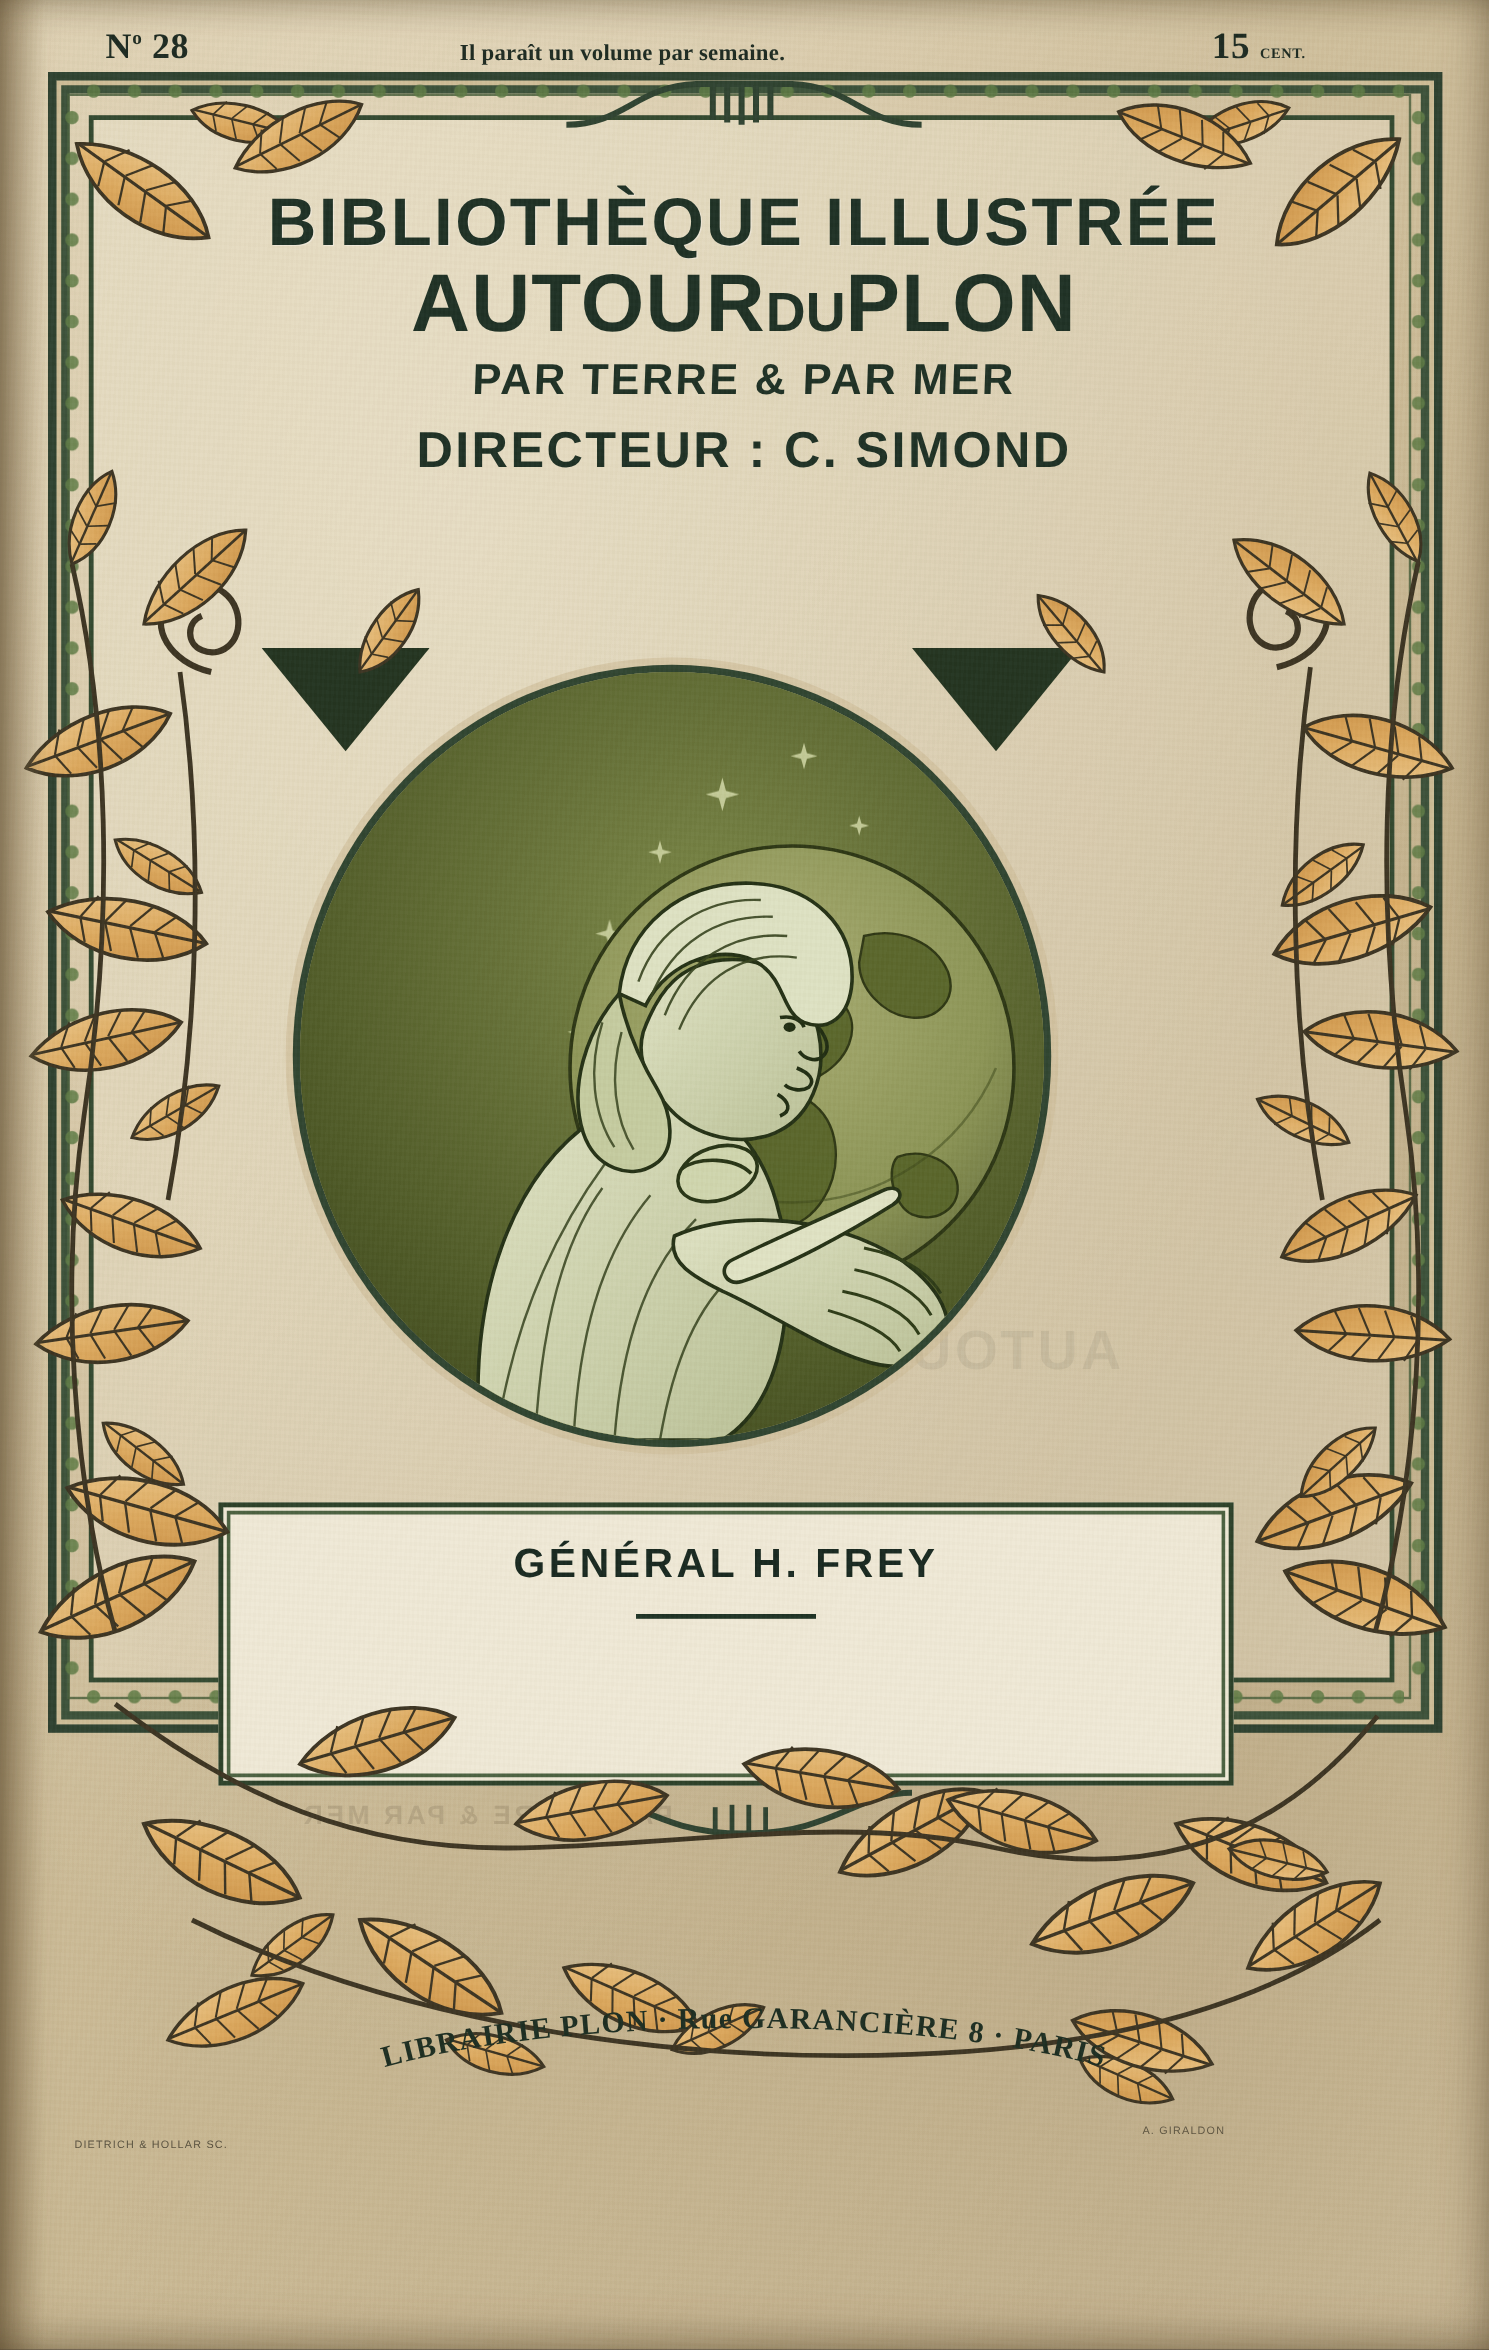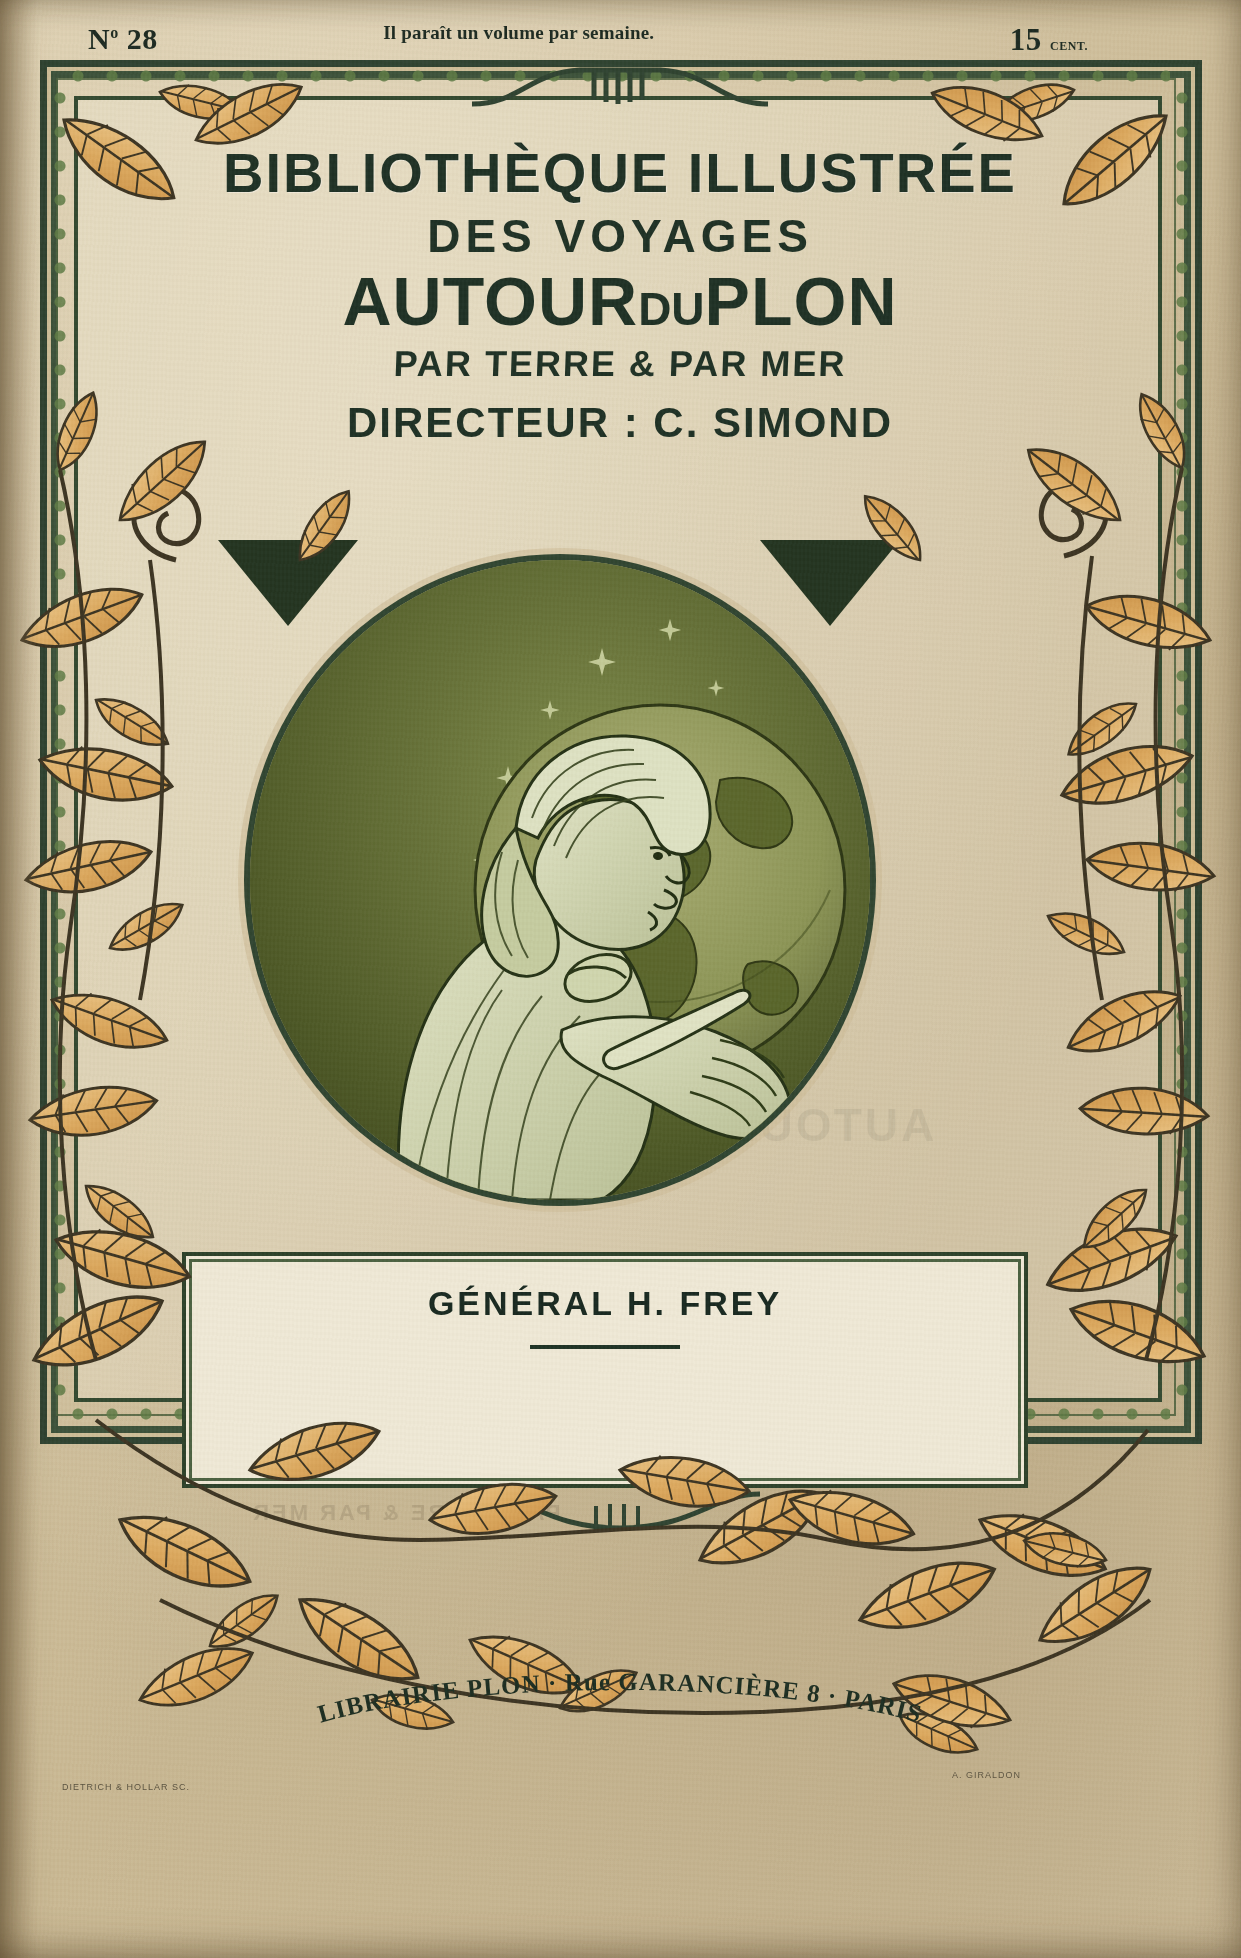--- a/index.html
+++ b/index.html
@@ -48,21 +48,21 @@
     left: 0; top: 0; width: 38px; height: 100%;
     pointer-events: none;
     background: linear-gradient(90deg, rgba(150,128,92,0.55), rgba(150,128,92,0) 100%);
   }
 
   
   .header-line {
     position: absolute;
     left: 88px; top: 22px; width: 1000px; height: 34px;
     display: flex;
-    align-items: flex-start;
+    align-items: flex-end;
     justify-content: space-between;
     color: #1c2a21;
   }
   .issue-no {
     font-family: "Liberation Serif", serif;
     font-weight: bold;
     font-size: 30px;
     letter-spacing: .5px;
   }
   .issue-no .sup {
@@ -121,21 +121,21 @@
   }
   .dots-h {
     height: 16px;
     background-image: radial-gradient(circle at 8px 8px, #5d7a44 5px, rgba(0,0,0,0) 6px);
     background-size: 34px 16px;
   }
 
   
   .title-block {
     position: absolute;
-    left: 90px; top: 144px;
+    left: 90px; top: 156px;
     width: 1060px;
     text-align: center;
     color: #1d3024;
   }
   .t-line1 {
     font-family: "Liberation Sans", sans-serif;
     font-weight: bold;
     font-size: 56px;
     letter-spacing: 2px;
     line-height: 1.05;
@@ -303,21 +303,20 @@
       <line x1="124" y1="14" x2="124" y2="44"></line>
       <line x1="136" y1="14" x2="136" y2="46"></line>
       <line x1="148" y1="14" x2="148" y2="48"></line>
       <line x1="160" y1="14" x2="160" y2="46"></line>
       <line x1="172" y1="14" x2="172" y2="44"></line>
     </g>
   </svg>
 
   <div class="title-block">
     <div class="t-line1">BIBLIOTHÈQUE ILLUSTRÉE</div>
-    <div class="t-line2">DES VOYAGES</div>
     <div class="t-line3">
       <span>AUTOUR</span><span class="small">DU</span><span>PLON</span>
     </div>
     <div class="t-line4">PAR TERRE &amp; PAR MER</div>
     <div class="t-line5">DIRECTEUR : C. SIMOND</div>
   </div>
 
   <svg style="position:absolute; left:218px; top:540px;" width="140" height="90" viewBox="0 0 140 90">
     <path d="M0 0 L140 0 L70 86 Z" fill="#22331f"></path>
   </svg>

